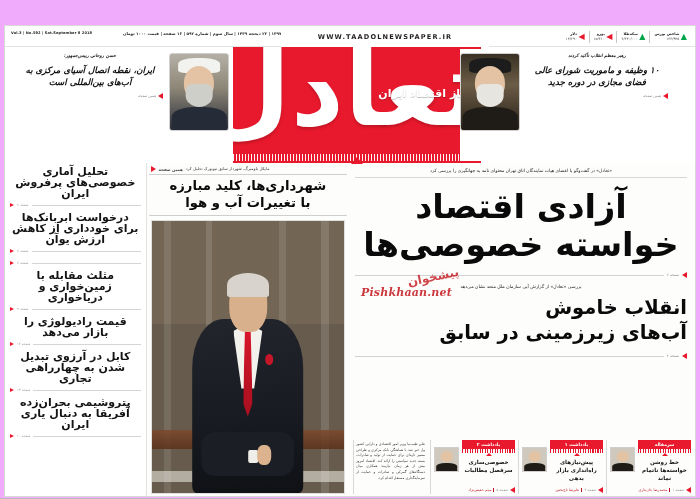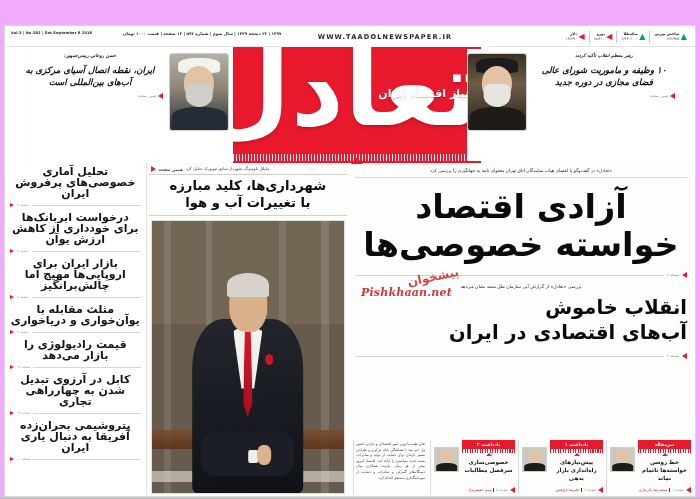--- a/index.html
+++ b/index.html
@@ -150,21 +150,21 @@
   
   .panel {
     position: absolute;
     top: 2px;
     height: 112px;
     background: #ffffff;
     display: flex;
     align-items: flex-start;
   }
   .panel-left { left: 6px; width: 218px; flex-direction: row; }
-  .panel-right { right: 14px; width: 214px; flex-direction: row-reverse; }
+  .panel-right { right: 21px; width: 214px; flex-direction: row-reverse; }
 
   .mug {
     width: 60px; height: 78px;
     border: 1px solid #d0d0d0;
     border-radius: 3px;
     overflow: hidden;
     flex: 0 0 auto;
     margin-top: 4px;
     position: relative;
     background: #ded9d2;
@@ -653,21 +653,21 @@
 
         <div class="rule-more">
           <span class="more-tri"></span>
           <span class="more-txt">صفحه ۲</span>
           <span class="line"></span>
         </div>
 
         <div class="sub-kicker">بررسی «تعادل» از گزارش آبی سازمان ملل متحد نشان می‌دهد</div>
         <div class="sub-headline">
           <div>انقلاب خاموش</div>
-          <div>آب‌های اقتصادی در ایران</div>
+          <div>آب‌های زیرزمینی در سابق</div>
         </div>
 
         <div class="rule-more">
           <span class="more-tri"></span>
           <span class="more-txt">صفحه ۳</span>
           <span class="line"></span>
         </div>
 
         <div class="op-strip">
 
@@ -771,31 +771,28 @@
 
         <div class="side-item">
           <div class="side-title">درخواست ابربانک‌ها برای خودداری از کاهش ارزش یوآن</div>
         </div>
         <div class="side-rule">
           <span class="tri"></span>
           <span class="pg">صفحه ۷</span>
           <span class="ln"></span>
         </div>
 
-        <div class="side-item">
-          <div class="side-title">بازار ایران برای اروپایی‌ها مهیج اما چالش‌برانگیز</div>
-        </div>
         <div class="side-rule">
           <span class="tri"></span>
           <span class="pg">صفحه ۷</span>
           <span class="ln"></span>
         </div>
 
         <div class="side-item">
-          <div class="side-title">مثلث مقابله با یوآن‌خواری و دریاخواری</div>
+          <div class="side-title">مثلث مقابله با زمین‌خواری و دریاخواری</div>
         </div>
         <div class="side-rule">
           <span class="tri"></span>
           <span class="pg">صفحه ۹</span>
           <span class="ln"></span>
         </div>
 
         <div class="side-item">
           <div class="side-title">قیمت رادیولوژی را بازار می‌دهد</div>
         </div>

